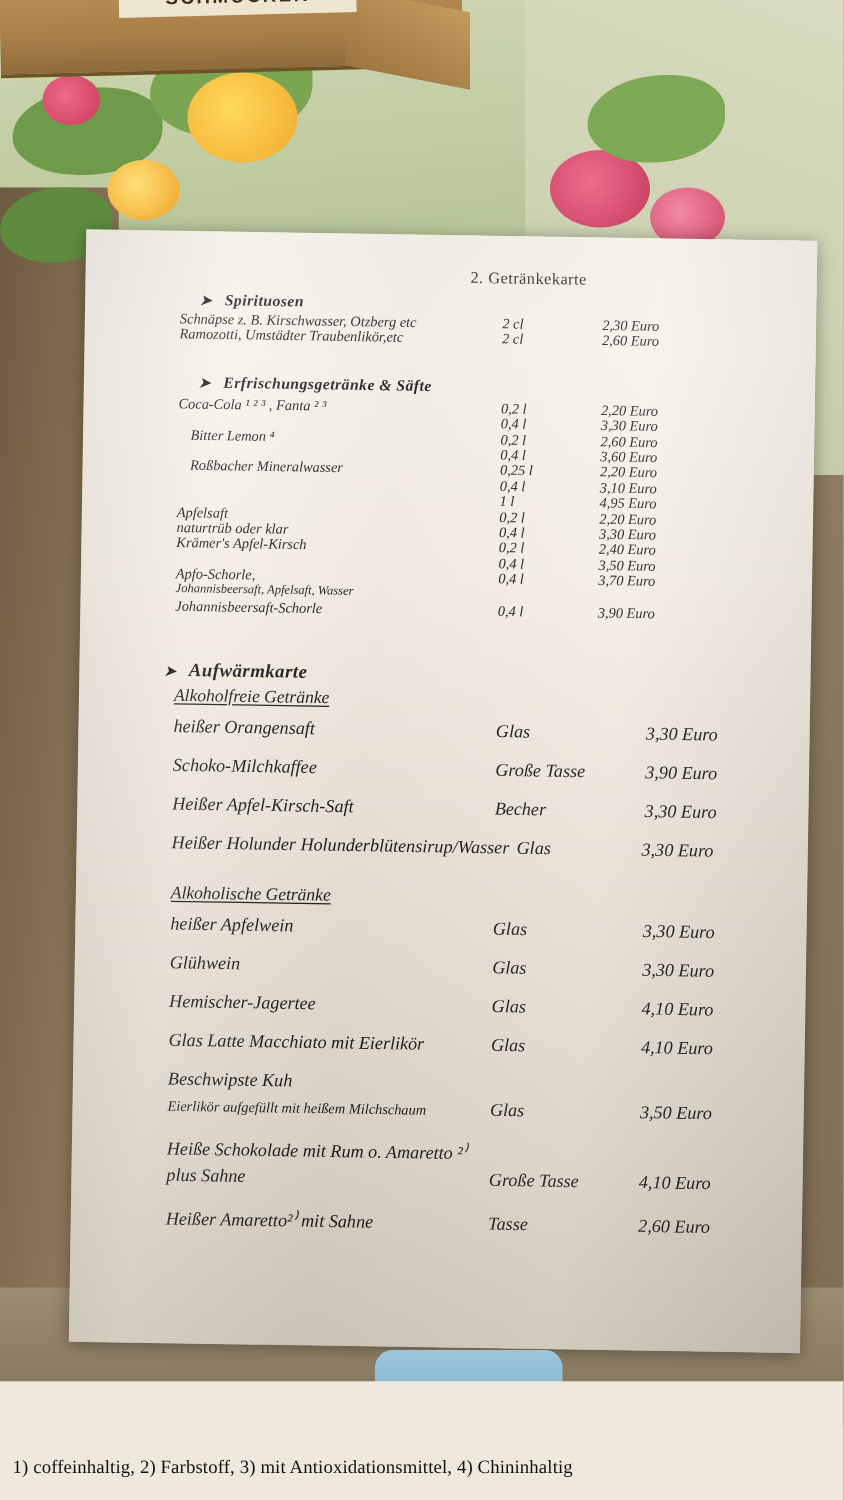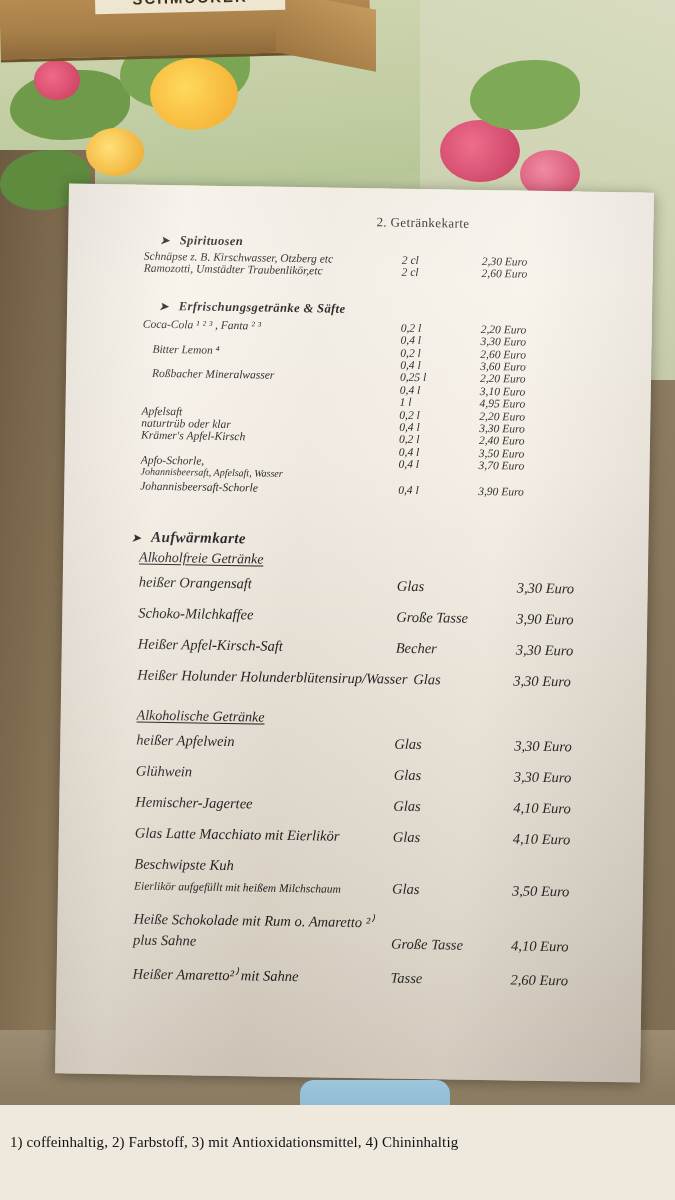--- a/index.html
+++ b/index.html
@@ -150,21 +150,21 @@
   .wrow .wprice { flex: 0 0 120px; }
   .wrow .wname.long { flex: 0 0 318px; }
   .wrow.tight { margin-bottom: 4px; }
   .wsub {
     font-size: 11.5px; font-style: italic;
   }
 
   
   .footnote {
     position: absolute;
-    left: 0; top: 1128px; width: 675px;
+    left: 0; top: 1160px; width: 675px;
     font-family: "Liberation Serif", serif;
     font-size: 15px;
     color: #111;
     padding: 6px 10px;
     letter-spacing: .1px;
   }
   .blue-thing {
     position: absolute;
     left: 300px; top: 1080px; width: 150px; height: 60px;
     background: linear-gradient(180deg,#9cc6dc,#7fb0cb);

